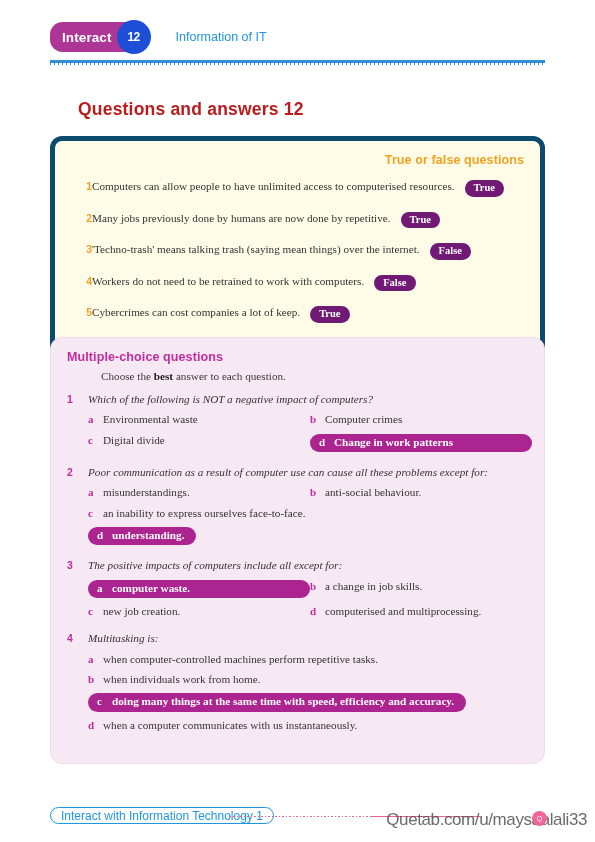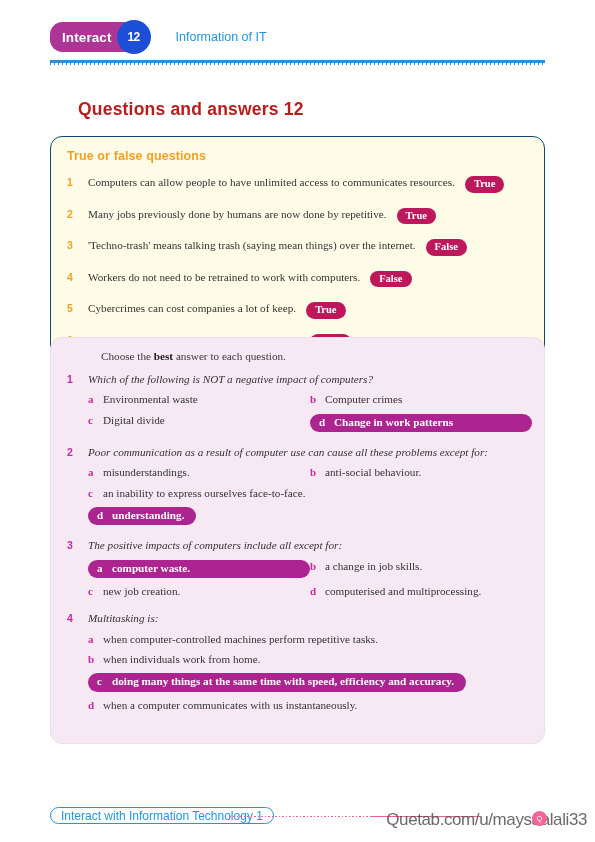--- a/index.html
+++ b/index.html
@@ -108,22 +108,23 @@
   .qbox {
     position: absolute;
     left: 50px;
     width: 495px;
     border-radius: 12px;
   }
 
   .box-tf {
     top: 136px;
     background: #FEFBE6;
-    border: 1px solid #0c4a6e;
+    border: 5px solid #0c4a6e;
     padding: 12px 16px 16px 16px;
+    text-align: right;
   }
 
   .box-mc {
     top: 337px;
     background: #F7E9F4;
     border: 1px solid #EEDCEC;
     padding: 12px 16px 18px 16px;
   }
 
   .box-heading-tf {
@@ -164,21 +165,21 @@
 
   .tf-text {
     color: #333333;
     font-size: 11.2px;
     white-space: nowrap;
   }
 
   .answer-pill {
     display: inline-block;
     margin-left: 10px;
-    background: #be185d;
+    background: #701a75;
     color: #ffffff;
     font-size: 10.5px;
     font-weight: bold;
     border-radius: 9px;
     padding: 2px 9px 3px 9px;
     line-height: 1.1;
     position: relative;
     top: 1px;
     white-space: nowrap;
   }
@@ -338,21 +339,21 @@
   <div class="header-rule"></div>
   <div class="header-rule-dots"></div>
 
   <div class="page-title">Questions and answers 12</div>
 
   <div class="qbox box-tf">
     <div class="box-heading-tf">True or false questions</div>
     <div id="tf-list">
         <div class="tf-row">
           <span class="tf-num">1</span>
-          <span><span class="tf-text">Computers can allow people to have unlimited access to communicates resources.</span><span class="answer-pill">True</span></span>
+          <span><span class="tf-text">Computers can allow people to have unlimited access to computerised resources.</span><span class="answer-pill">True</span></span>
         </div>
         <div class="tf-row">
           <span class="tf-num">2</span>
           <span><span class="tf-text">Many jobs previously done by humans are now done by repetitive.</span><span class="answer-pill">True</span></span>
         </div>
         <div class="tf-row">
           <span class="tf-num">3</span>
           <span><span class="tf-text">'Techno-trash' means talking trash (saying mean things) over the internet.</span><span class="answer-pill">False</span></span>
         </div>
         <div class="tf-row">
@@ -368,20 +369,21 @@
           <span><span class="tf-text">Telecommuting is also called tele-employment.</span><span class="answer-pill">False</span></span>
         </div>
         <div class="tf-row">
           <span class="tf-num">7</span>
           <span><span class="tf-text">It can be difficult for companies to keep up to date with software and hardware.</span><span class="answer-pill">True</span></span>
         </div>
       </div>
   </div>
 
   <div class="qbox box-mc">
+    <div class="box-heading-mc">Multiple-choice questions</div>
     <div class="mc-intro" id="mc-intro"><span>Choose the </span><b>best</b><span> answer to each question.</span></div>
     <div id="mc-list">
         <div class="mc-question">
           <span class="mc-qnum">1</span>
           <span class="mc-qtext">Which of the following is NOT a negative impact of computers?</span>
         </div>
         <div class="mc-options">
           <div class="mc-opt-row">
             <div class="mc-opt half">
               <span class="mc-letter">a</span>

